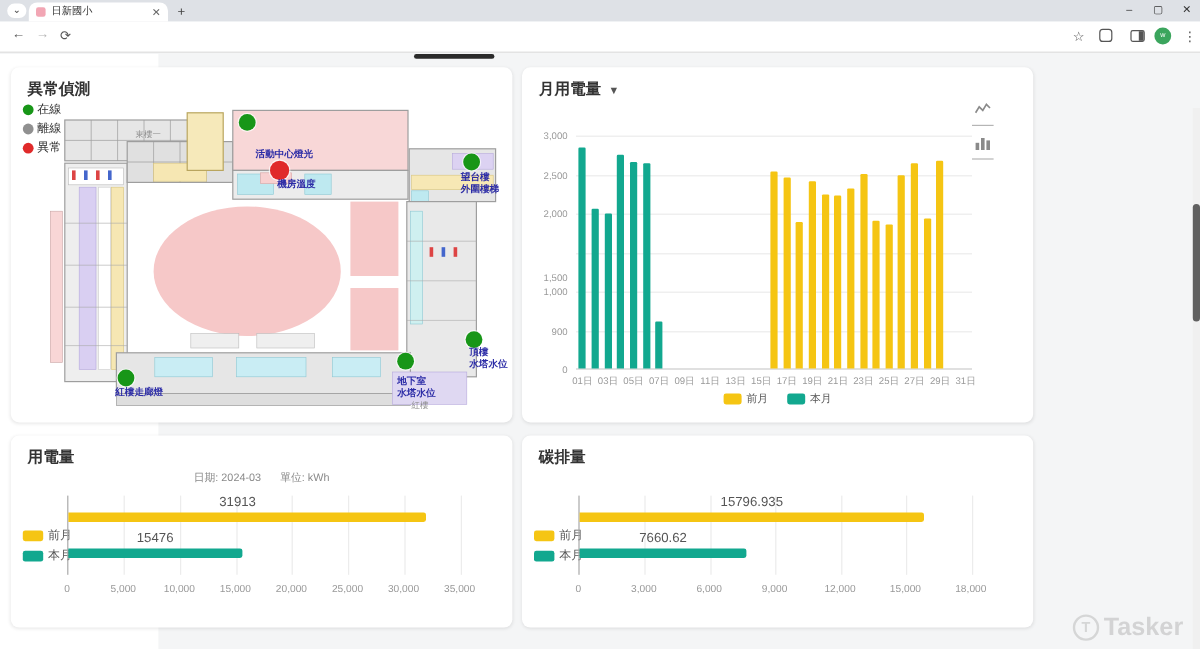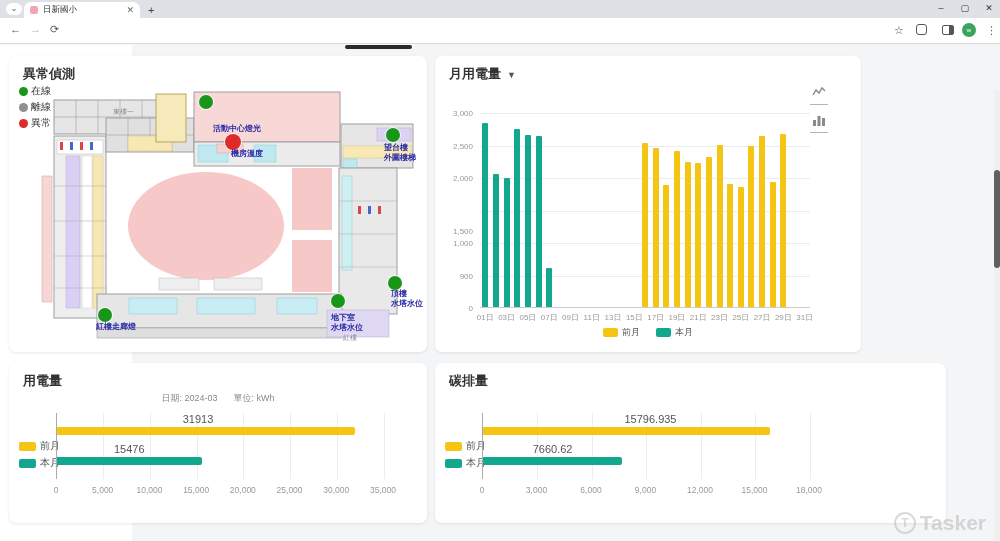--- a/index.html
+++ b/index.html
@@ -30,21 +30,21 @@
   #sidebar { position:absolute; left:0; top:0; width:132px; height:496px; background:#fff; }
   #sb-title { position:absolute; left:0; top:13px; width:132px; text-align:center; font-size:19px; font-weight:bold; color:#222; letter-spacing:2px; }
   .sb-item { position:absolute; left:13px; width:100px; height:26px; display:flex; align-items:center; gap:9px; padding-left:11px; border-radius:7px; color:#333; font-size:12px; }
   .sb-item.active { background:#6c63ff; color:#fff; }
   .sb-item svg { flex:0 0 auto; }
 
   .card { position:absolute; background:#fff; border-radius:7px; box-shadow:0 1px 3px rgba(0,0,0,.09); }
   #card-anomaly { left:9px; top:11px; width:418px; height:296px; }
   #card-monthly { left:435px; top:11px; width:426px; height:296px; }
   #card-usage   { left:9px; top:318px; width:418px; height:160px; }
-  #card-carbon  { left:435px; top:318px; width:511px; height:160px; }
+  #card-carbon  { left:435px; top:318px; width:426px; height:160px; }
   .ctitle { position:absolute; left:14px; top:9px; font-size:13px; font-weight:bold; color:#333; }
   .caret { font-size:9px; color:#555; margin-left:6px; }
   .sub { position:absolute; width:100%; top:29px; text-align:center; font-size:9px; color:#8a8a8a; }
   .sub span { margin:0 8px; }
 
   
   .al-item { position:absolute; left:10px; display:flex; align-items:center; gap:3px; font-size:10px; color:#333; }
   .al-dot { width:9px; height:9px; border-radius:50%; }
 
   
@@ -402,21 +402,21 @@
         <div>本月</div>
       </div>
       <div class="hplot">
         <div class="gridv" style="left: 54px;"></div>
         <div class="gridv" style="left: 108.5px;"></div>
         <div class="gridv" style="left: 163px;"></div>
         <div class="gridv" style="left: 217.5px;"></div>
         <div class="gridv" style="left: 272px;"></div>
         <div class="gridv" style="left: 326.5px;"></div>
         <div class="hbar" style="top: 14px; width: 286.978px; background: rgb(245, 197, 19);"></div>
-        <div class="hval" style="top: 0px; left: 93.4888px; text-align: right;">15796.935</div>
+        <div class="hval" style="top: 0px; left: 93.4888px;">15796.935</div>
         <div class="hbar" style="top: 44px; width: 139.168px; background: rgb(18, 168, 143);"></div>
         <div class="hval" style="top: 30px; left: 19.584px;">7660.62</div>
       </div>
     </div>
 
   <div id="watermark">
     <div class="wm-logo">T</div>
     <div class="wm-text">Tasker</div>
   </div>
 </div>

